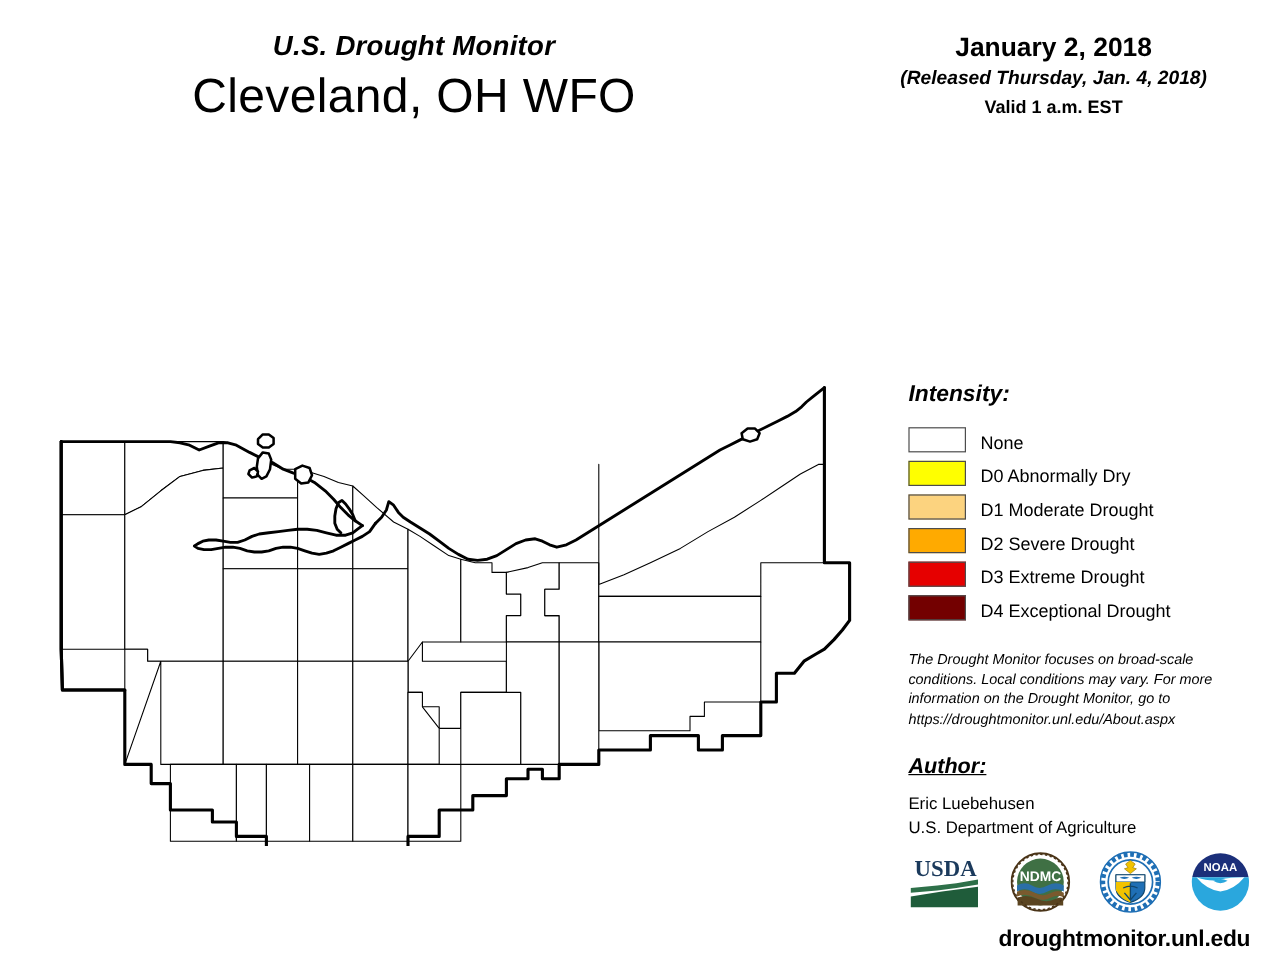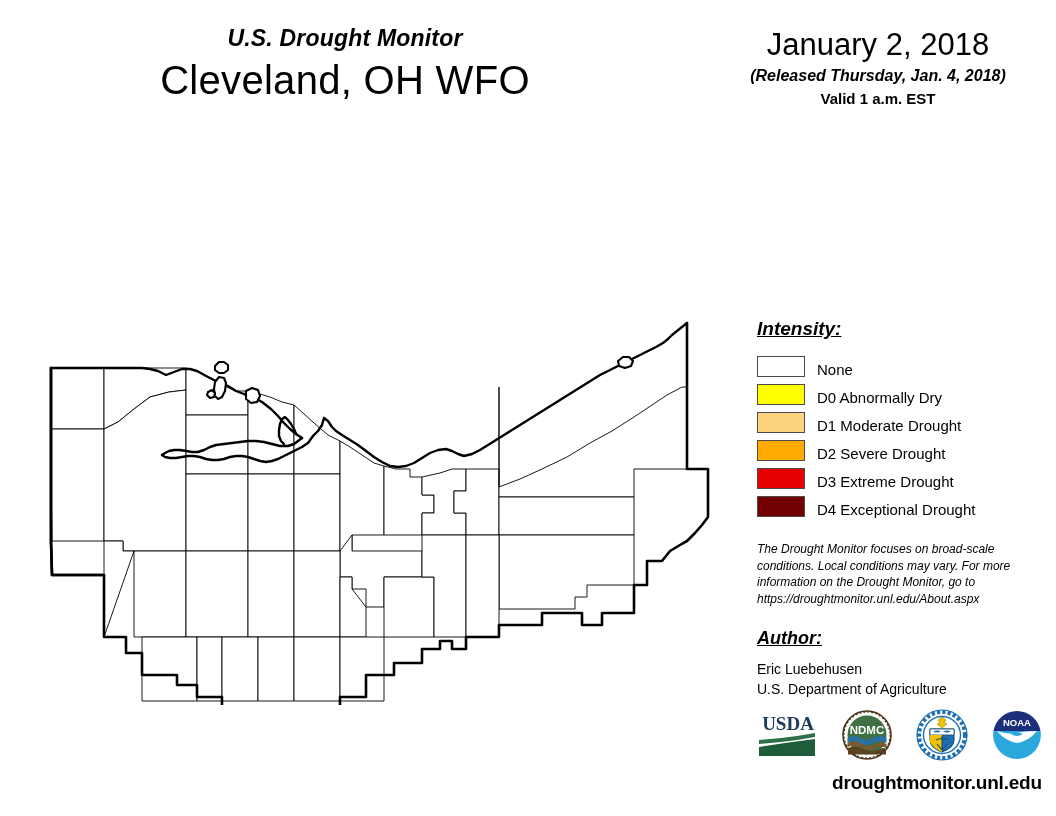--- a/index.html
+++ b/index.html
@@ -41,22 +41,22 @@
   }
 
   #header-right {
     position: absolute;
     right: 8px;
     top: 28px;
     width: 340px;
     text-align: center;
   }
   #dm-date {
-    font-size: 31px;
-    font-weight: normal;
+    font-size: 22px;
+    font-weight: bold;
     line-height: 1.1;
   }
   #dm-released {
     font-size: 16px;
     font-weight: bold;
     font-style: italic;
     margin-top: 5px;
     line-height: 1.15;
   }
   #dm-valid {
@@ -88,21 +88,20 @@
   #legend {
     position: absolute;
     left: 757px;
     top: 318px;
     width: 290px;
   }
   #legend-title {
     font-size: 19px;
     font-weight: bold;
     font-style: italic;
-    text-decoration: underline;
     margin-bottom: 9px;
   }
   .legend-row {
     display: flex;
     align-items: flex-end;
     height: 28px;
   }
   .legend-swatch {
     width: 48px;
     height: 21px;

